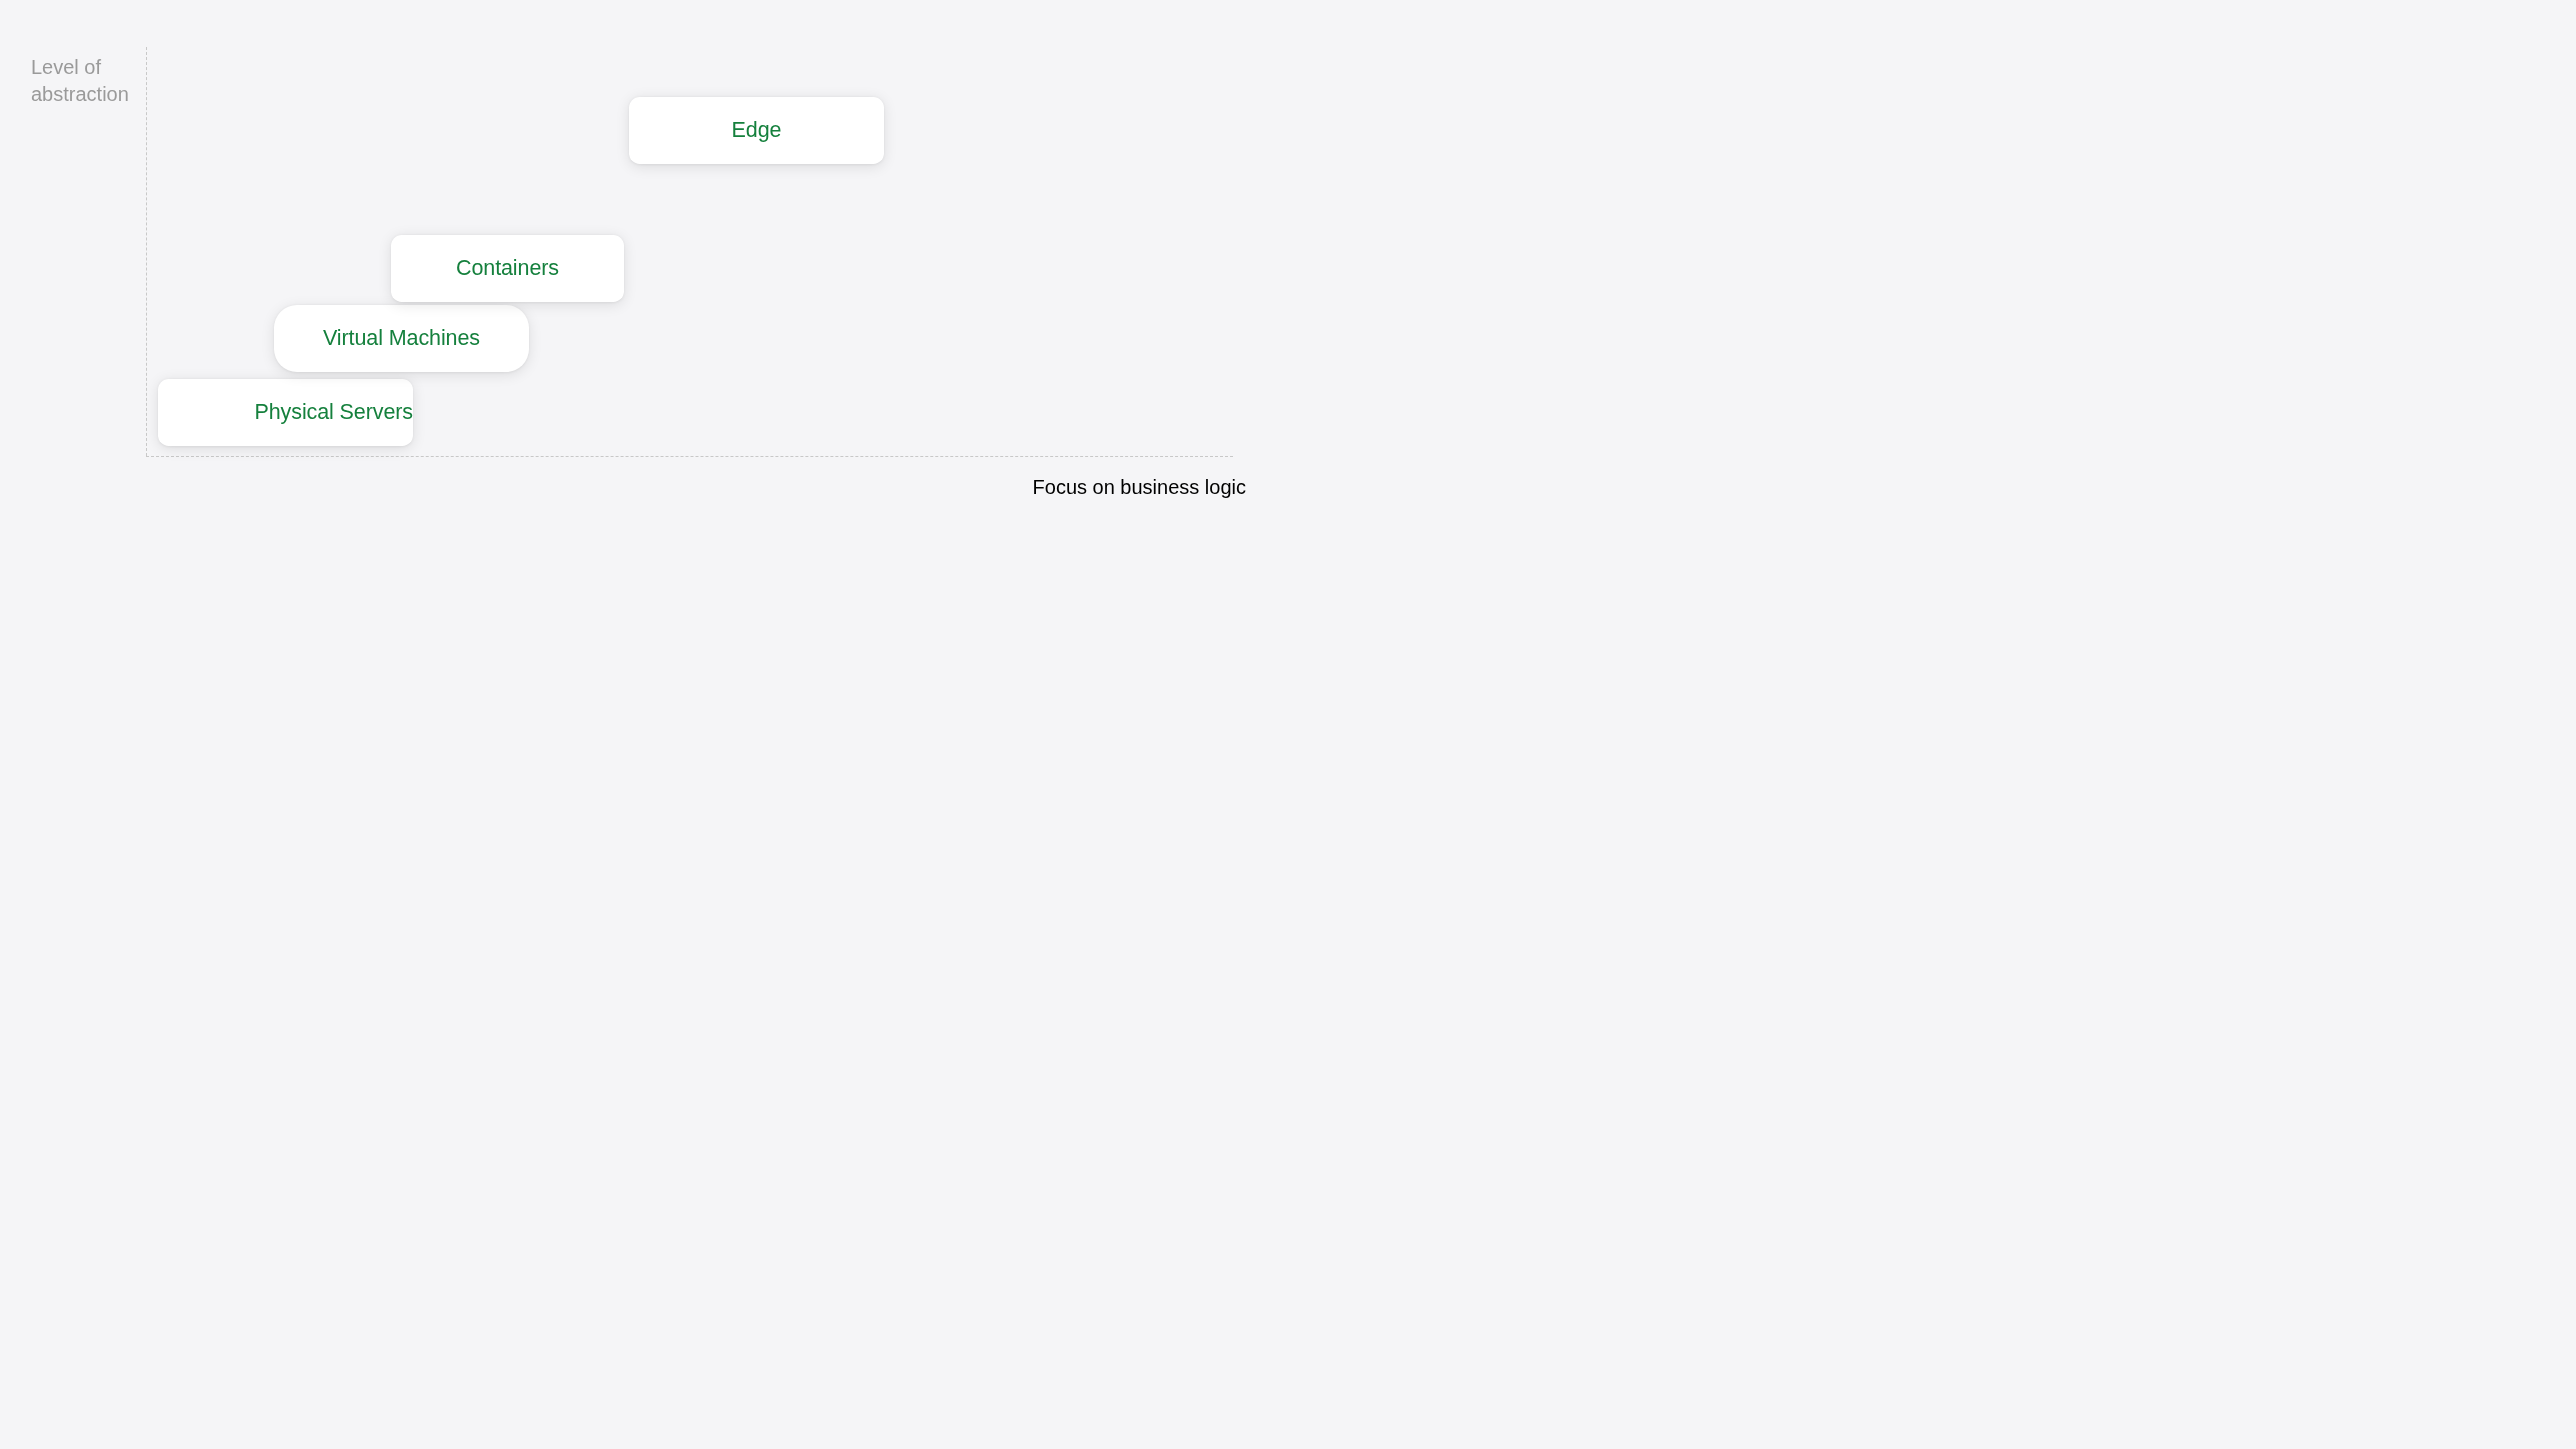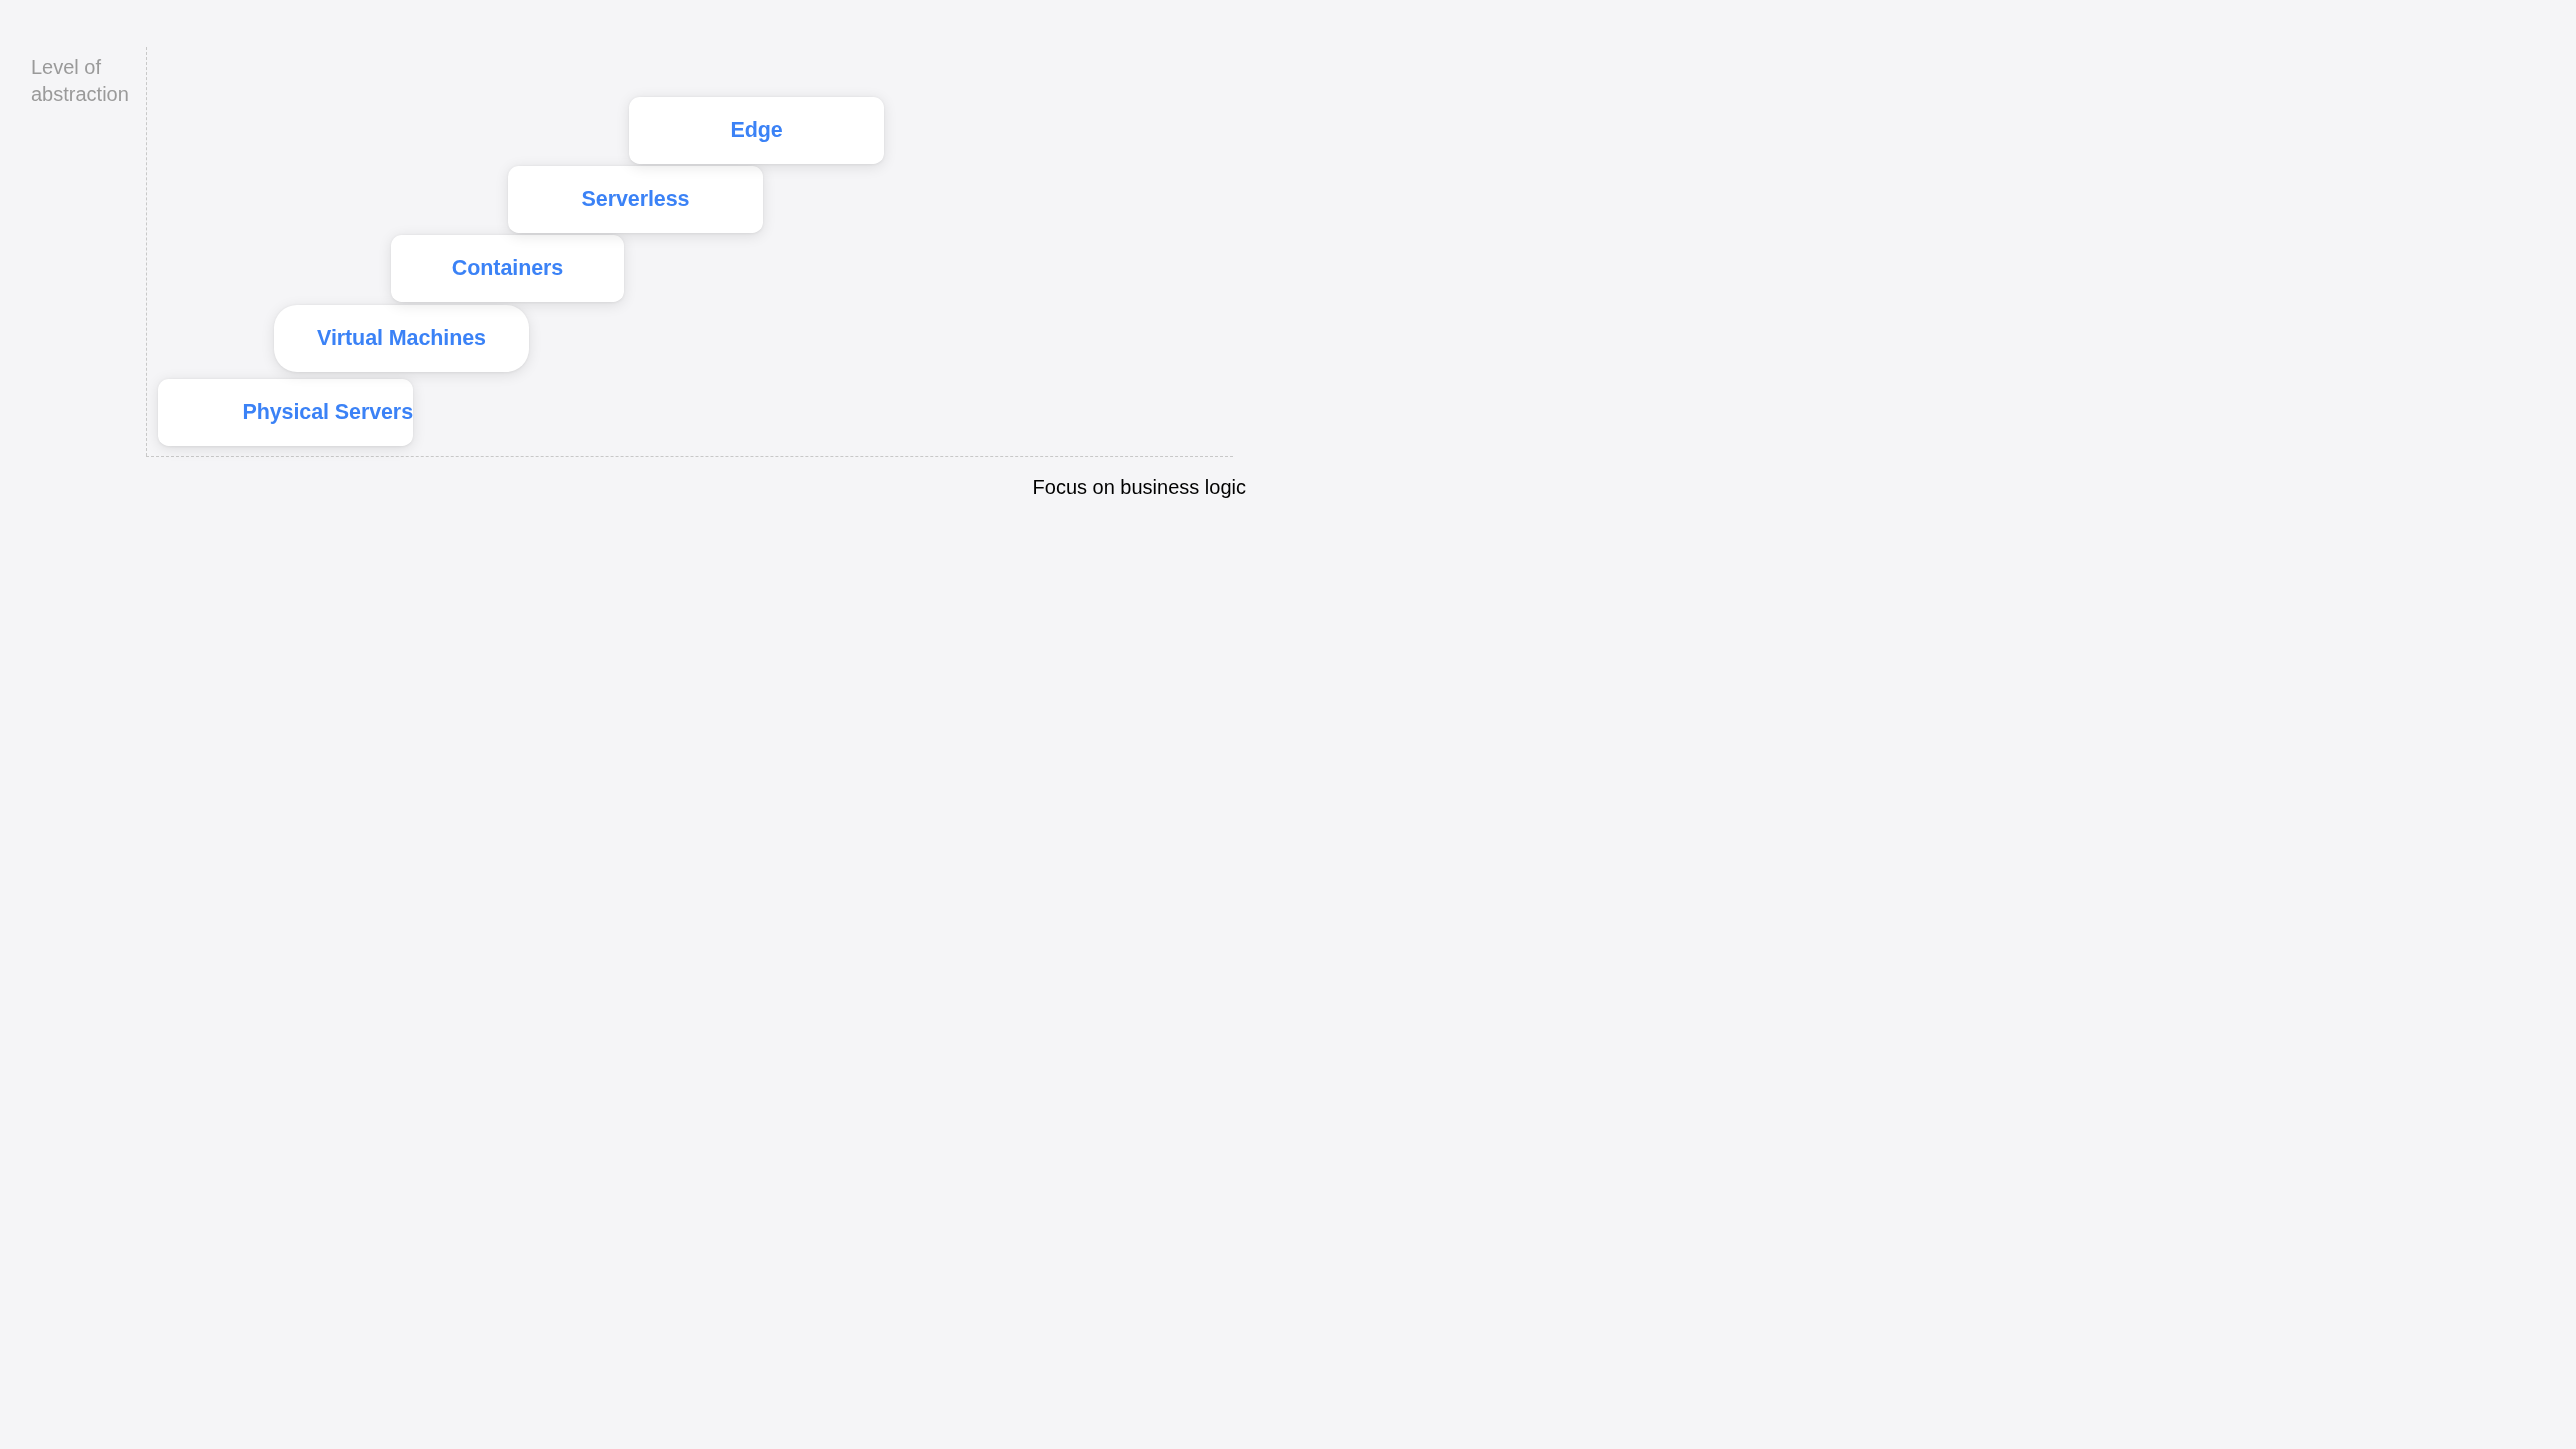--- a/index.html
+++ b/index.html
@@ -75,22 +75,22 @@
       background: #ffffff;
       border-radius: 10.7px;
       box-shadow: 0 2.7px 13.4px rgba(0,0,0,0.10), 0 0.7px 2.7px rgba(0,0,0,0.06);
       display: flex;
       align-items: center;
       justify-content: center;
     }
 
     .step-box span {
       font-size: 21.5px;
-      font-weight: 700;
-      color: #3b82f6;
+      font-weight: 400;
+      color: #15803d;
       letter-spacing: -0.1px;
     }
 
     
     .box-physical {
       left: 146px;
       top: 379px;
       width: 255px;
       height: 67px;
       justify-content: flex-end;
@@ -147,22 +147,19 @@
   </div>
 
   <div class="step-box box-vm">
     <span>Virtual Machines</span>
   </div>
 
   <div class="step-box box-containers">
     <span>Containers</span>
   </div>
 
-  <div class="step-box box-serverless">
-    <span>Serverless</span>
-  </div>
 
   <div class="step-box box-edge">
     <span>Edge</span>
   </div>
 
 </div>
 
 
 </body></html>

